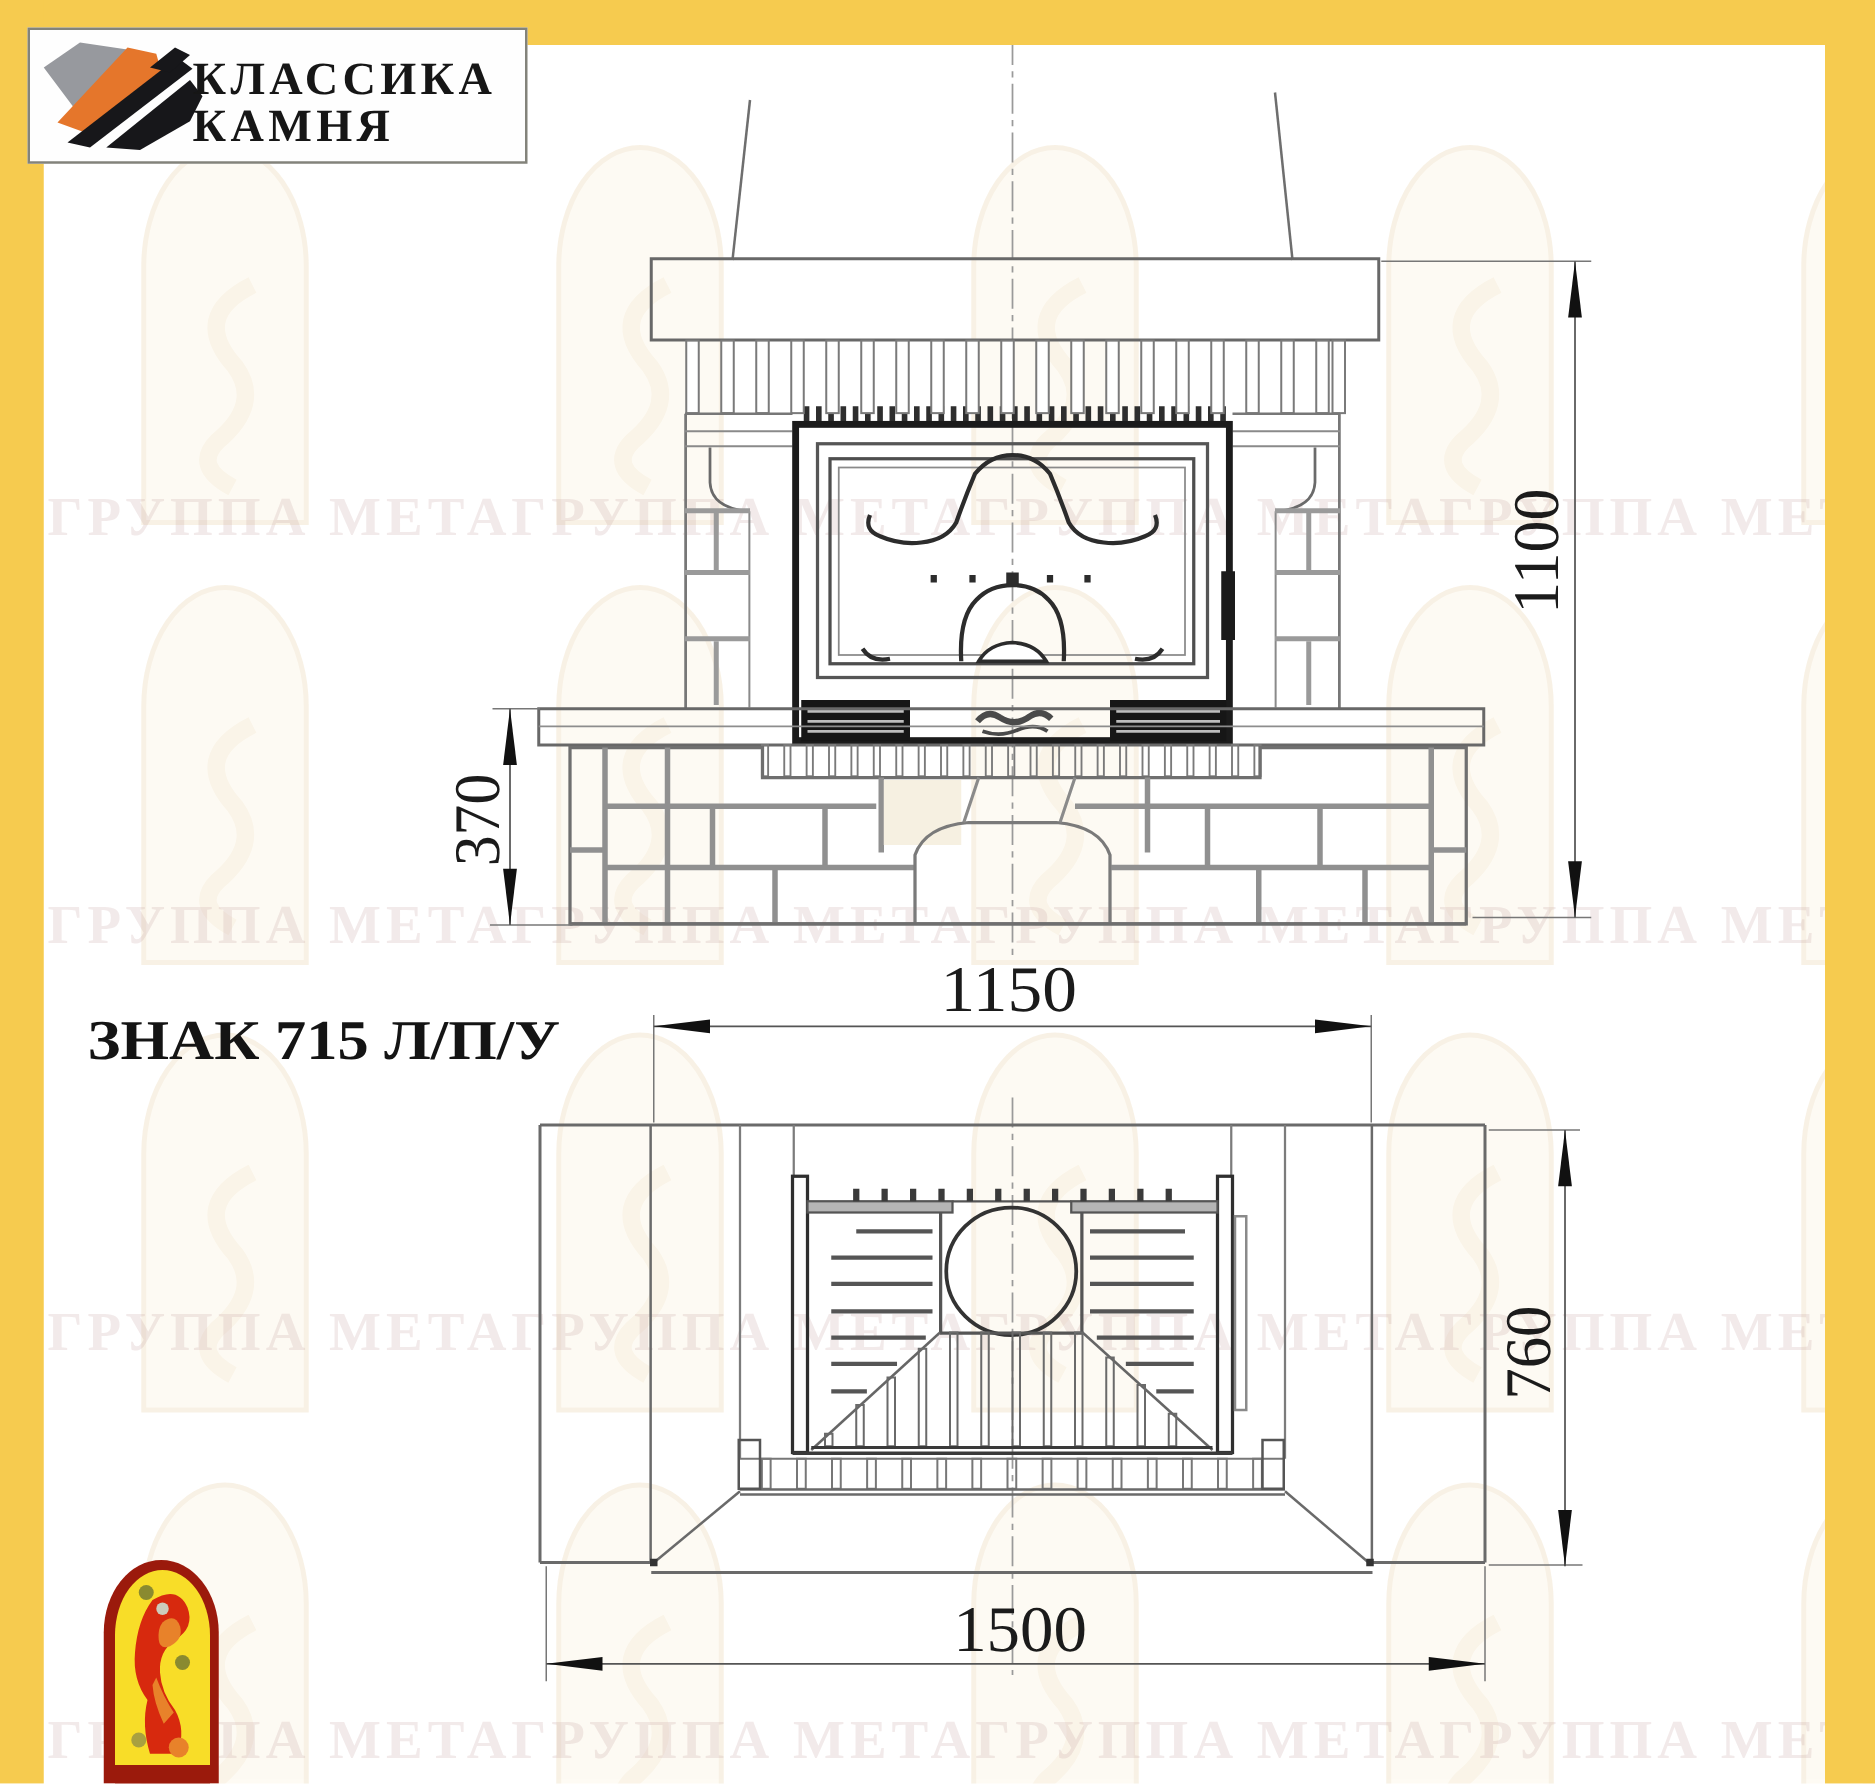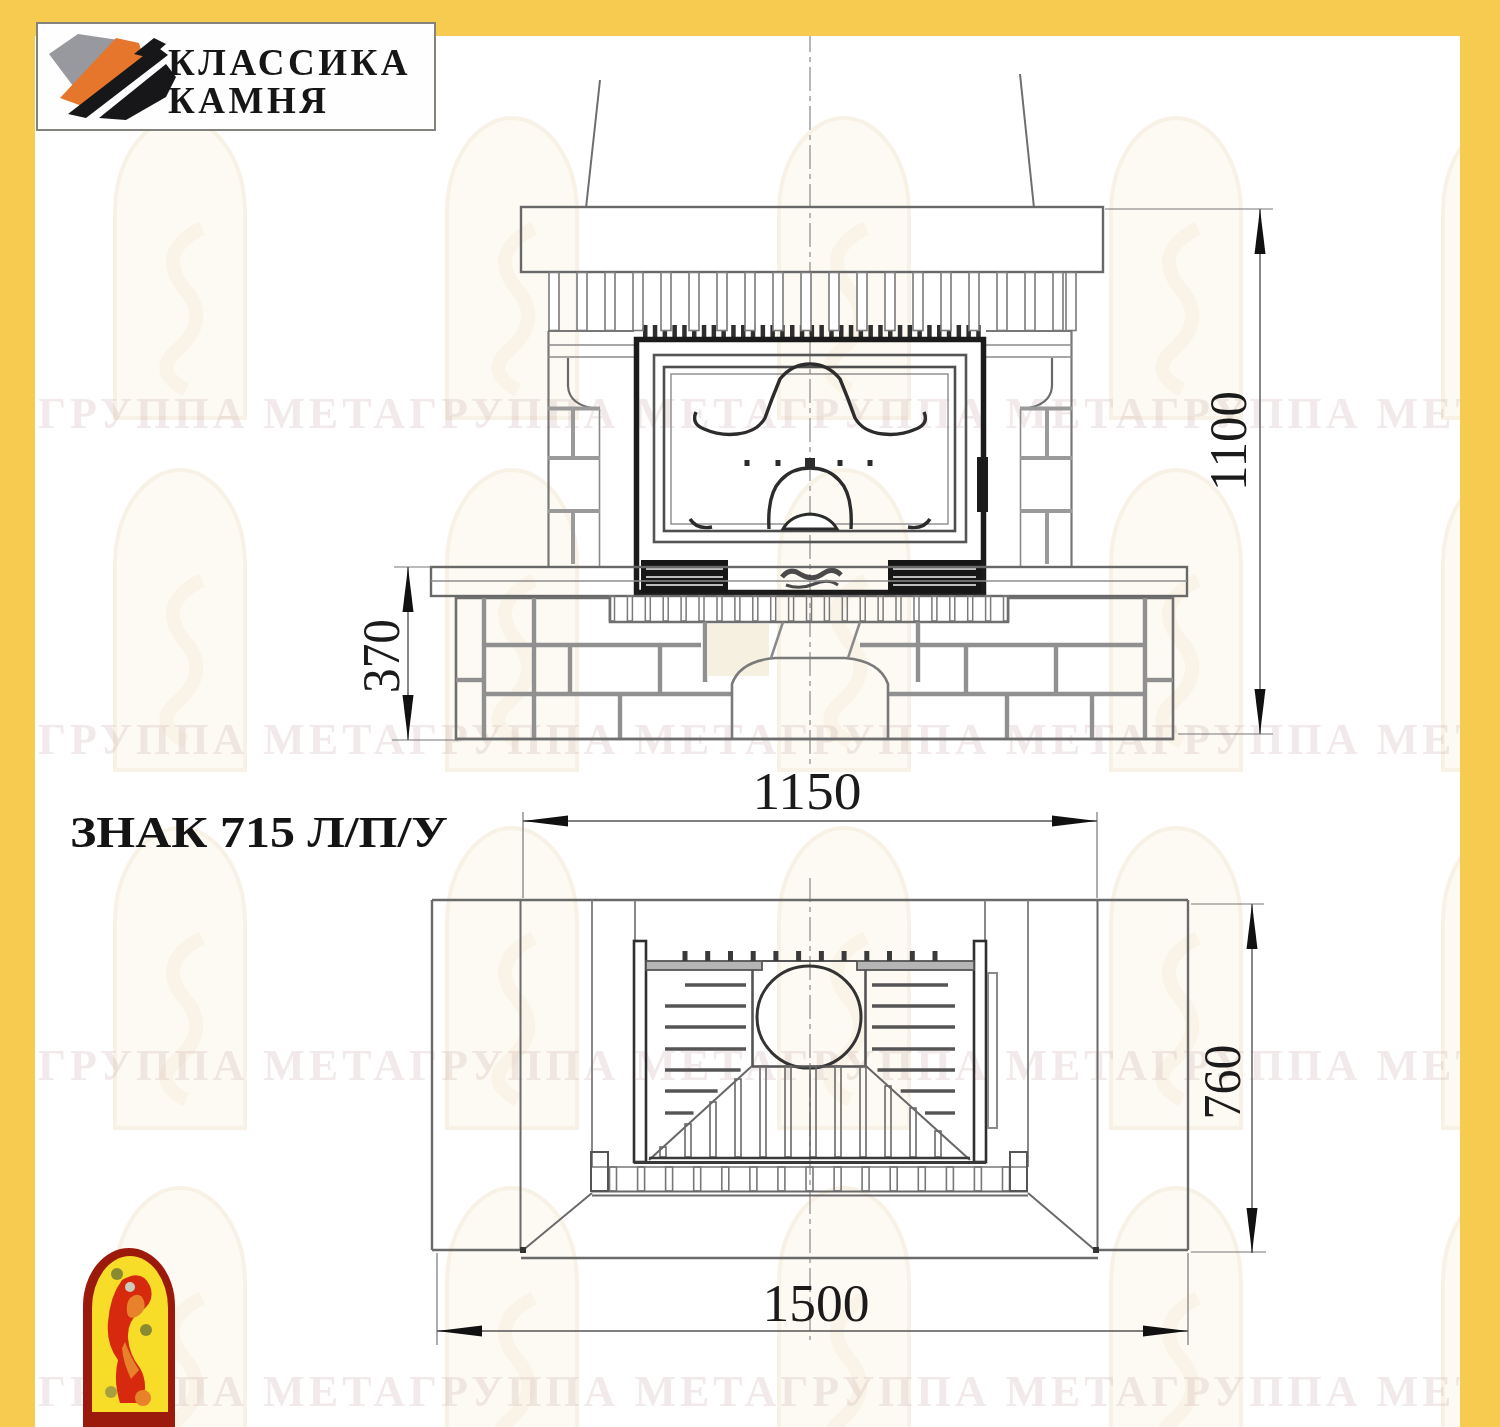--- a/index.html
+++ b/index.html
@@ -4,21 +4,21 @@
 <style>
 html,body { margin:0; padding:0; }
 .page { position:relative; width:1500px; height:1427px; background:#ffffff; overflow:hidden;
         font-family:"Liberation Sans", sans-serif; }
 .wmrow { position:absolute; left:38px; width:1422px; overflow:hidden; white-space:nowrap;
          font-family:"Liberation Serif", serif; font-weight:bold; font-size:44px;
          letter-spacing:4px; color:rgba(196,160,160,0.22); }
 .band-top { position:absolute; left:0; top:0; width:1500px; height:36px; background:#f6cb4f; }
 .band-left { position:absolute; left:0; top:0; width:35px; height:1427px; background:#f6cb4f; }
 .band-right { position:absolute; left:1460px; top:0; width:40px; height:1427px; background:#f6cb4f; }
-.logo { position:absolute; left:36px; top:22px; width:400px; height:109px; background:#fefefe;
+.logo { position:absolute; left:22px; top:22px; width:400px; height:109px; background:#fefefe;
         border:2px solid #83837b; box-sizing:border-box; }
 .emblem { position:absolute; left:82px; top:1240px; width:95px; height:187px; }
 svg.main { position:absolute; left:0; top:0; }
 </style>
 </head>
 <body>
 <div class="page">
 
 <svg class="main" width="1500" height="1427" viewBox="0 0 1500 1427">
 <g opacity="0.38">

